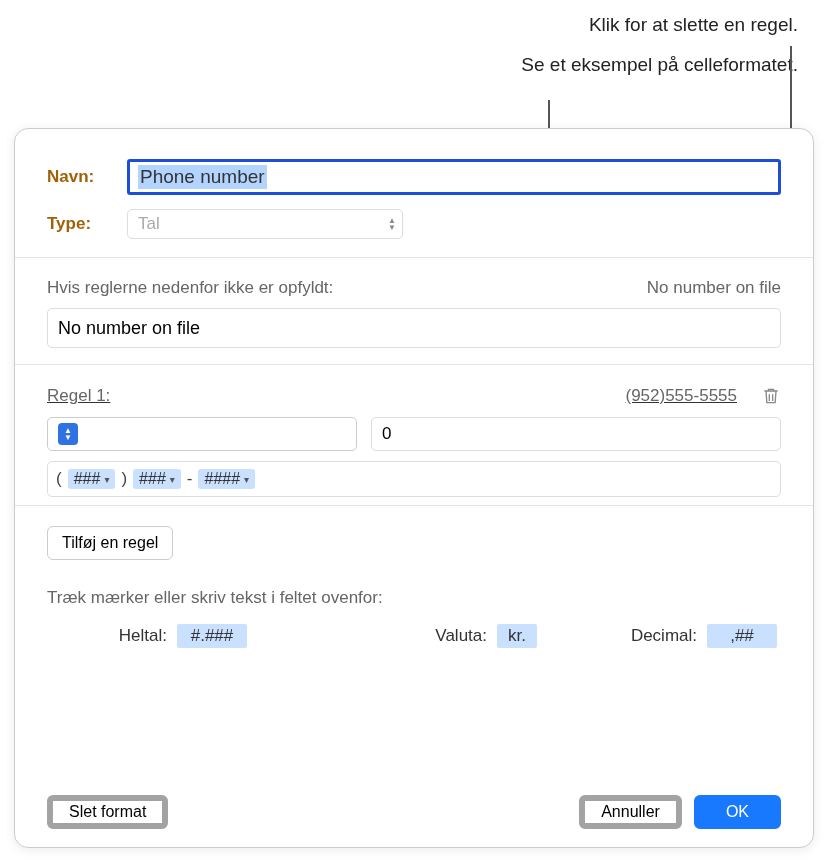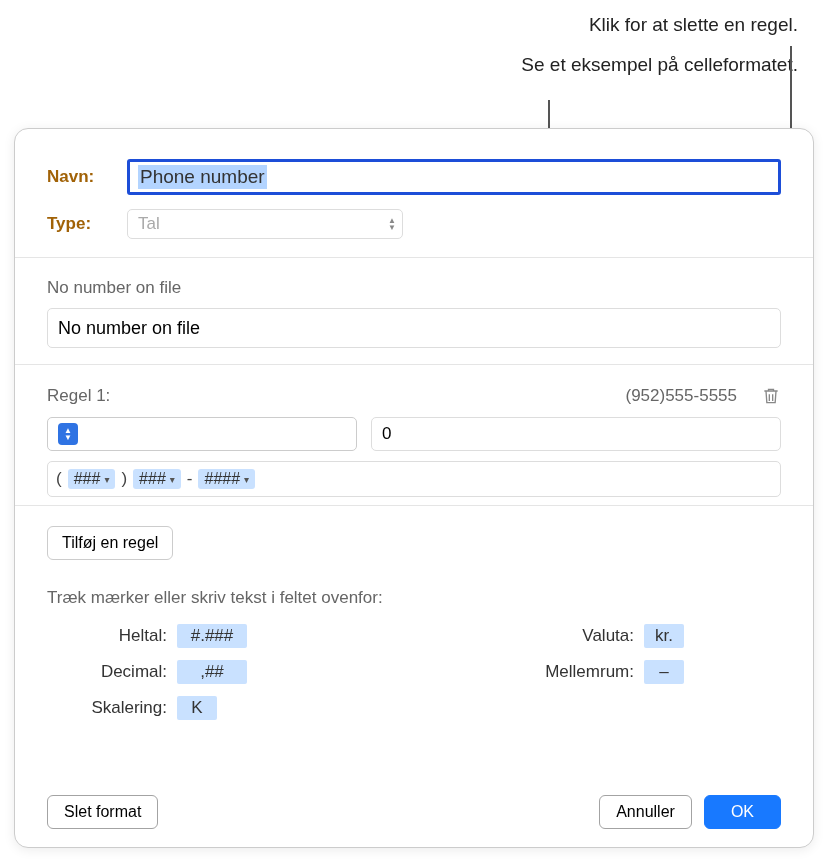--- a/index.html
+++ b/index.html
@@ -146,20 +146,21 @@
     font-size: 18px;
     padding: 0 10px;
     background: #fff;
   }
 
   .rule-header {
     display: flex;
     justify-content: space-between;
     align-items: center;
     margin-bottom: 10px;
+    text-decoration: underline;
   }
   .rule-title { color: #666; font-size: 17px; }
   .rule-preview { color: #666; font-size: 17px; margin-right: 10px; }
   .trash-icon {
     width: 20px;
     height: 22px;
     color: #888;
     cursor: pointer;
   }
   .rule-right { display: flex; align-items: center; gap: 14px; }
@@ -241,21 +242,21 @@
   }
 
   .drag-hint {
     color: #666;
     font-size: 17px;
     margin: 28px 0 16px 32px;
   }
 
   .tokens-grid {
     display: grid;
-    grid-template-columns: 1fr 1fr;
+    grid-template-columns: 1fr 1fr 1fr 1fr;
     column-gap: 40px;
     row-gap: 12px;
     padding: 0 32px;
     font-size: 17px;
     color: #333;
   }
   .tokens-grid .pair {
     display: flex;
     align-items: center;
     justify-content: flex-start;
@@ -284,21 +285,21 @@
     bottom: 18px;
     left: 0;
     width: 100%;
     padding: 0 32px;
     display: flex;
     justify-content: space-between;
     align-items: center;
   }
   .btn {
     height: 34px;
-    border: 1px solid #a3a3a3;
+    border: 6px solid #a3a3a3;
     border-radius: 6px;
     padding: 0 16px;
     font-size: 16px;
     background: #fff;
     cursor: pointer;
   }
   .btn.primary {
     background: #1879ff;
     border-color: #1879ff;
     color: #fff;
@@ -338,20 +339,21 @@
             <span>▼</span>
         </span>
       </div>
     </div>
   </div>
 
   <hr class="sep">
 
   <div class="section">
     <div class="section-header">
+      <span>Hvis reglerne nedenfor ikke er opfyldt:</span>
       <span>No number on file</span>
     </div>
     <input class="text-field" value="No number on file" style="">
   </div>
 
   <hr class="sep">
 
   <div class="section" style="padding-bottom: 8px;">
     <div class="rule-header">
       <span class="rule-title">Regel 1:</span>
@@ -410,24 +412,20 @@
       <span class="pill narrow">kr.</span>
     </div>
     <div class="pair">
       <span class="plabel">Decimal:</span>
       <span class="pill">,##</span>
     </div>
     <div class="pair">
       <span class="plabel2">Mellemrum:</span>
       <span class="pill narrow">–</span>
     </div>
-    <div class="pair">
-      <span class="plabel">Skalering:</span>
-      <span class="pill narrow">K</span>
-    </div>
     <div></div>
   </div>
 
   <div class="footer">
     <button class="btn">Slet format</button>
     <div class="right-buttons">
       <button class="btn">Annuller</button>
       <button class="btn primary">OK</button>
     </div>
   </div>

